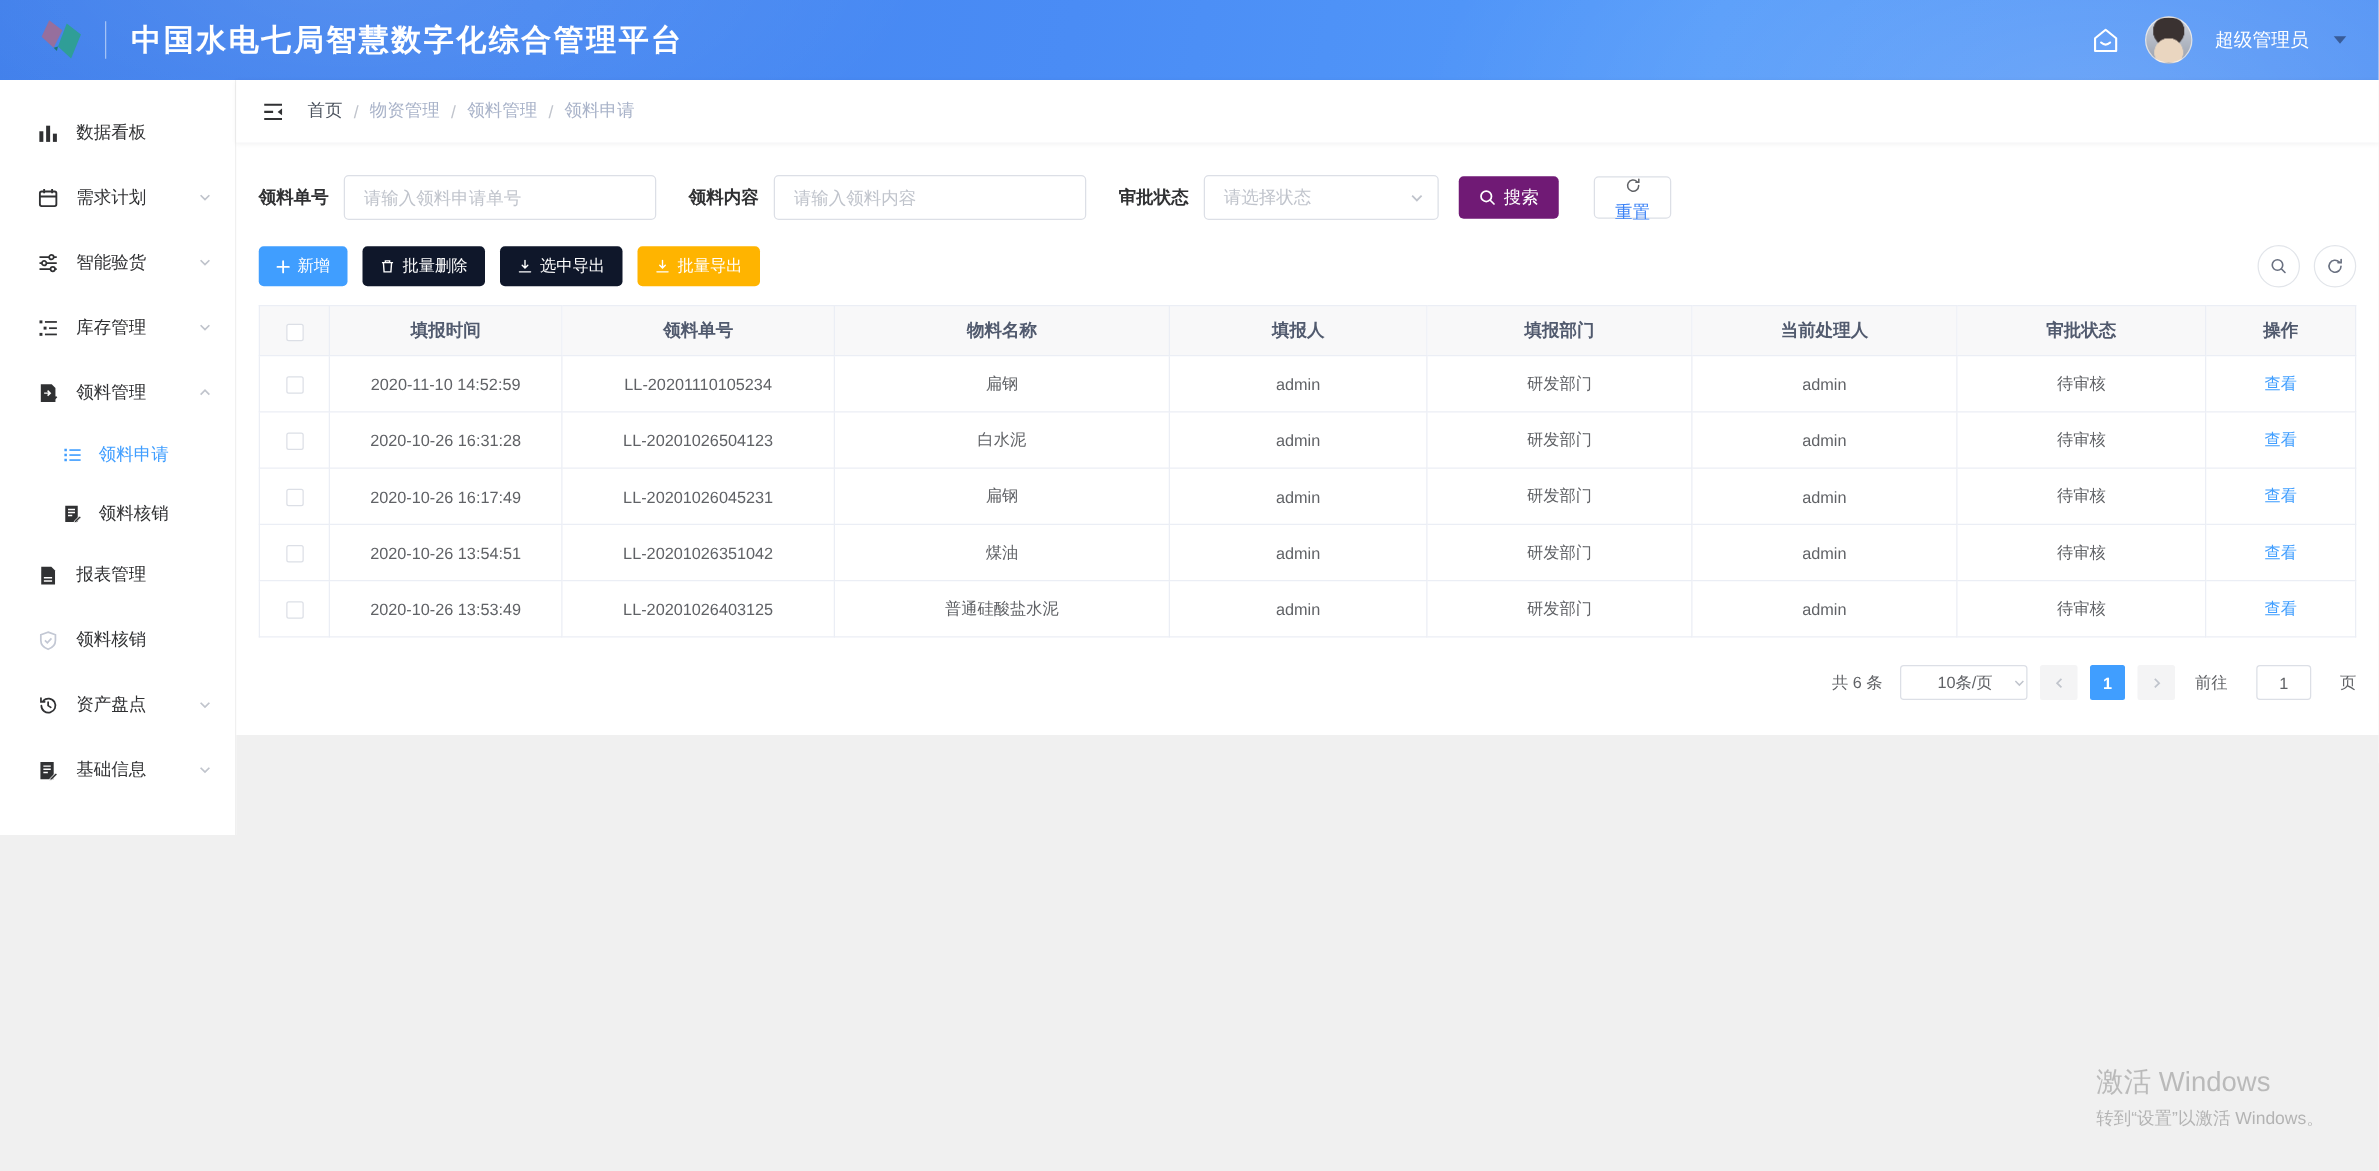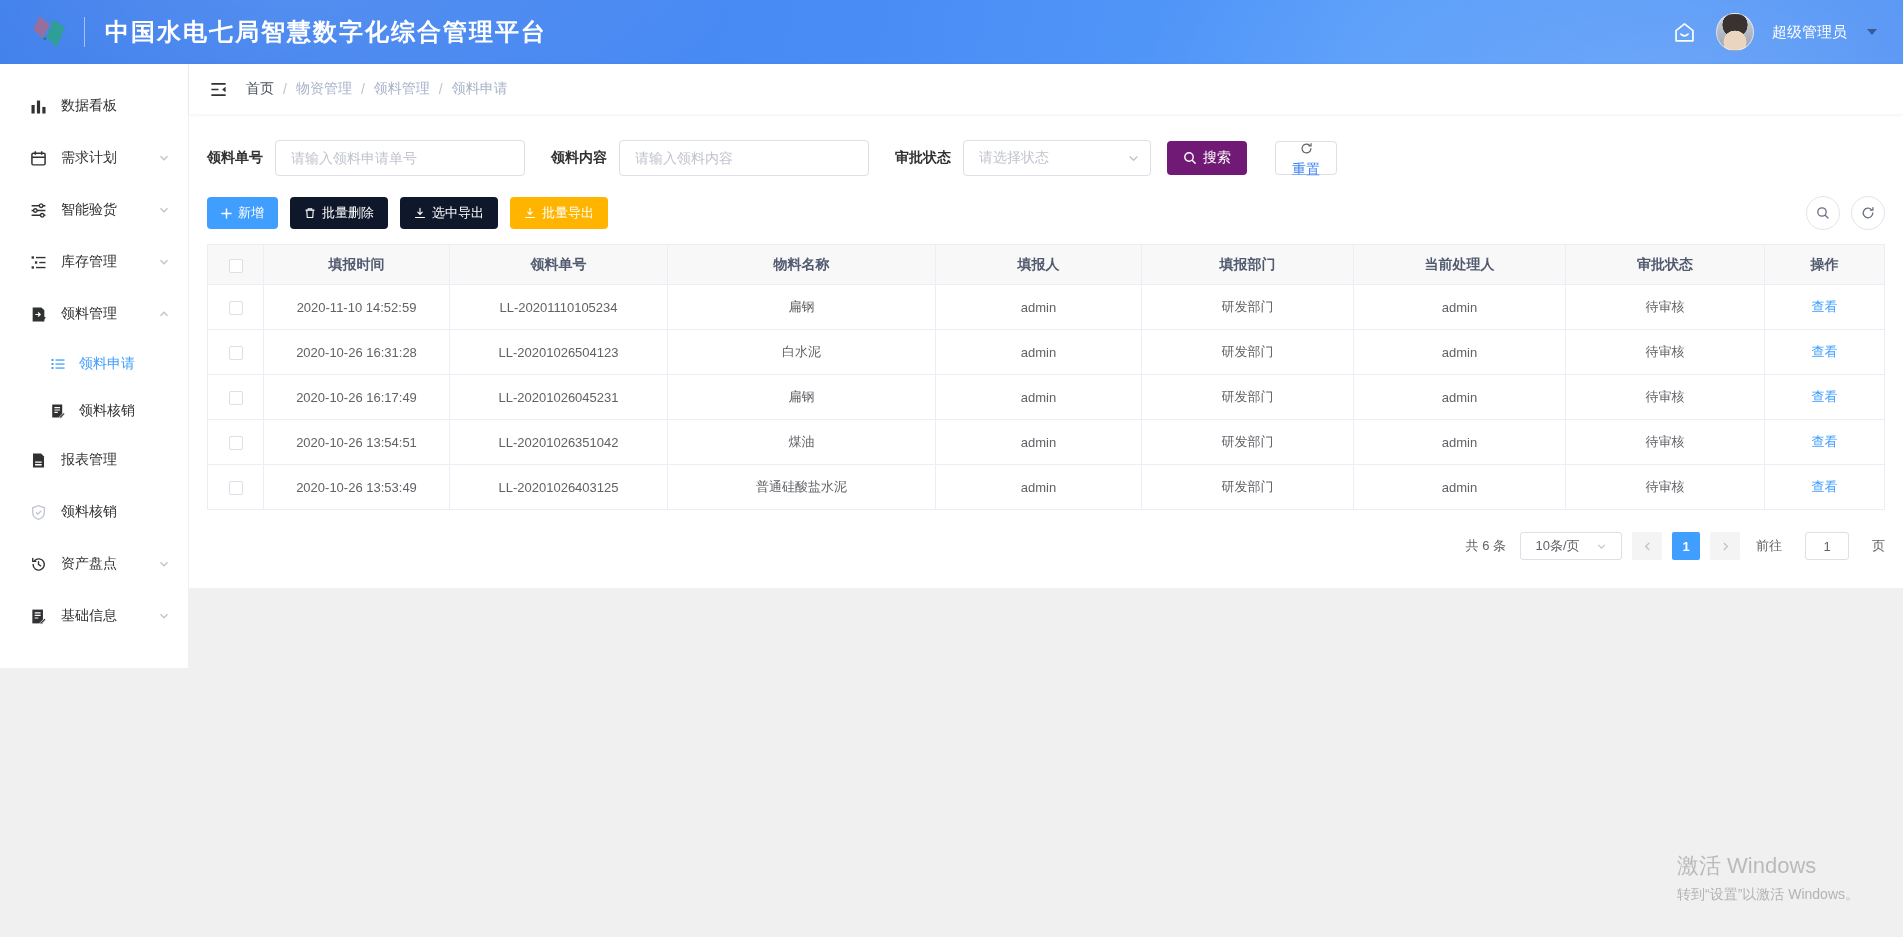--- a/index.html
+++ b/index.html
@@ -101,21 +101,21 @@
   td { color:#606266; font-size:13px; height:45px; background:#fff; }
   .checkbox { width:14px; height:14px; border:1px solid #dcdfe6; border-radius:2px;
     background:#fff; display:inline-block; vertical-align:middle; cursor:pointer; }
   .link { color:#409eff; cursor:pointer; font-size:13px; }
 
   
   .pagination { display:flex; align-items:center; justify-content:flex-end;
     gap:10px; margin-top:22px; font-size:13px; color:#606266; }
   .pg-total { margin-right:4px; }
   .page-size { width:102px; height:28px; border:1px solid #dcdfe6; border-radius:3px;
-    display:flex; align-items:center; justify-content:center; gap:16px; cursor:pointer;
+    display:flex; align-items:center; justify-content:flex-end; gap:16px; cursor:pointer;
     color:#606266; }
   .pg-btn { width:30px; height:28px; background:#f4f4f5; border-radius:2px;
     display:flex; align-items:center; justify-content:center; color:#c0c4cc; cursor:pointer; }
   .pg-cur { width:28px; height:28px; background:#409eff; color:#fff; border-radius:2px;
     display:flex; align-items:center; justify-content:center; font-weight:700; cursor:pointer; }
   .goto-wrap { display:flex; align-items:center; gap:23px; margin-left:6px; }
   .goto-input { width:44px; height:28px; border:1px solid #dcdfe6; border-radius:3px;
     text-align:center; font-size:13px; color:#606266; outline:none; font-family:inherit; }
 
   

